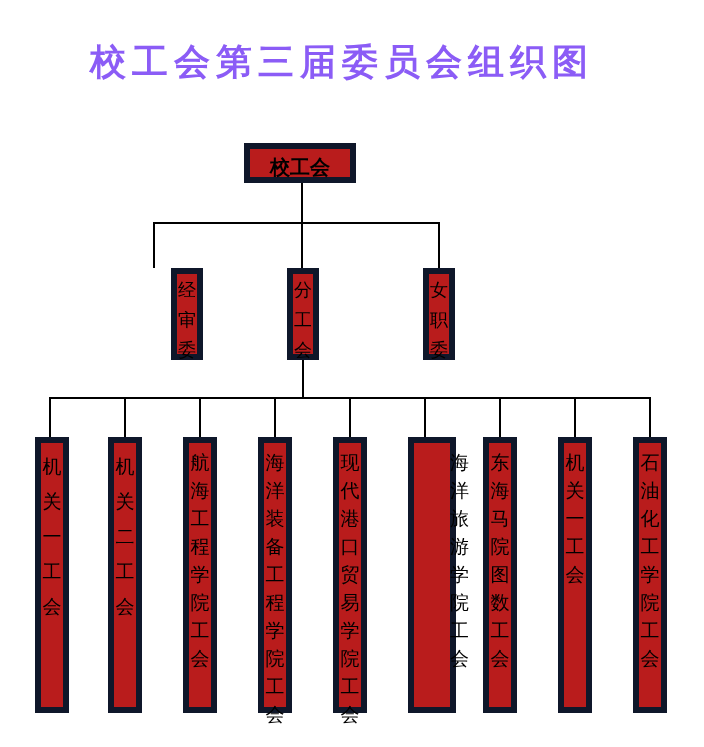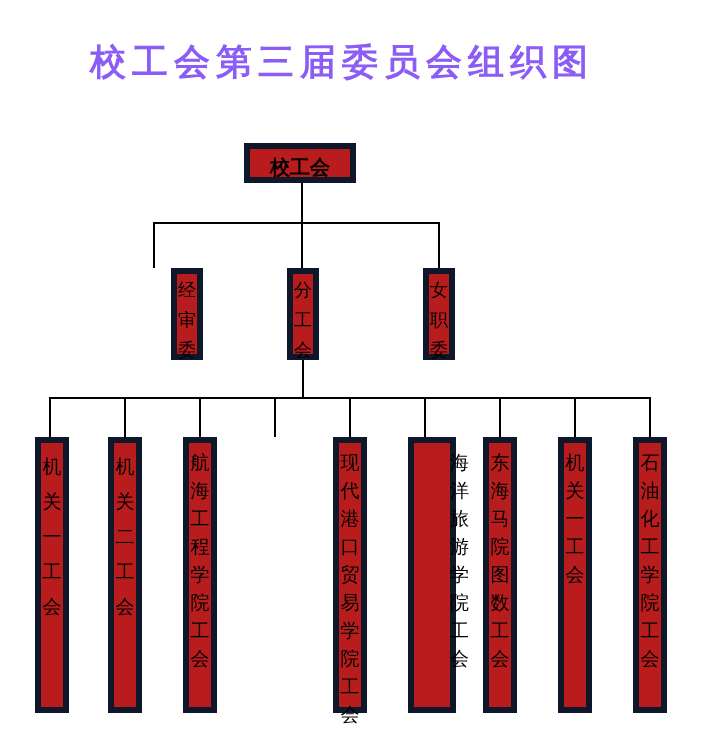--- a/index.html
+++ b/index.html
@@ -96,19 +96,20 @@
   <div class="line" style="left:274px; top:397px; width:2px; height:40px;"></div>
   <div class="line" style="left:349px; top:397px; width:2px; height:40px;"></div>
   <div class="line" style="left:424px; top:397px; width:2px; height:40px;"></div>
   <div class="line" style="left:499px; top:397px; width:2px; height:40px;"></div>
   <div class="line" style="left:574px; top:397px; width:2px; height:40px;"></div>
   <div class="line" style="left:649px; top:397px; width:2px; height:40px;"></div>
 
   <div class="box branch-box lh-lg" style="left:35px;">机关一工会</div>
   <div class="box branch-box lh-lg" style="left:108px;text-align:center;">机关二工会</div>
   <div class="box branch-box lh-md" style="left:183px;">航海工程学院工会</div>
+  <div class="box branch-box lh-md" style="left:258px;">海洋装备工程学院工会</div>
   <div class="box branch-box lh-md" style="left:333px;">现代港口贸易学院工会</div>
   <div class="box branch-box lh-md" style="left:408px;padding-left:36px;">海洋旅游学院工会</div>
   <div class="box branch-box lh-md" style="left:483px;">东海马院图数工会</div>
   <div class="box branch-box lh-md" style="left:558px;">机关一工会</div>
   <div class="box branch-box lh-md" style="left:633px;">石油化工学院工会</div>
 
 </div>
 
 </body></html>

